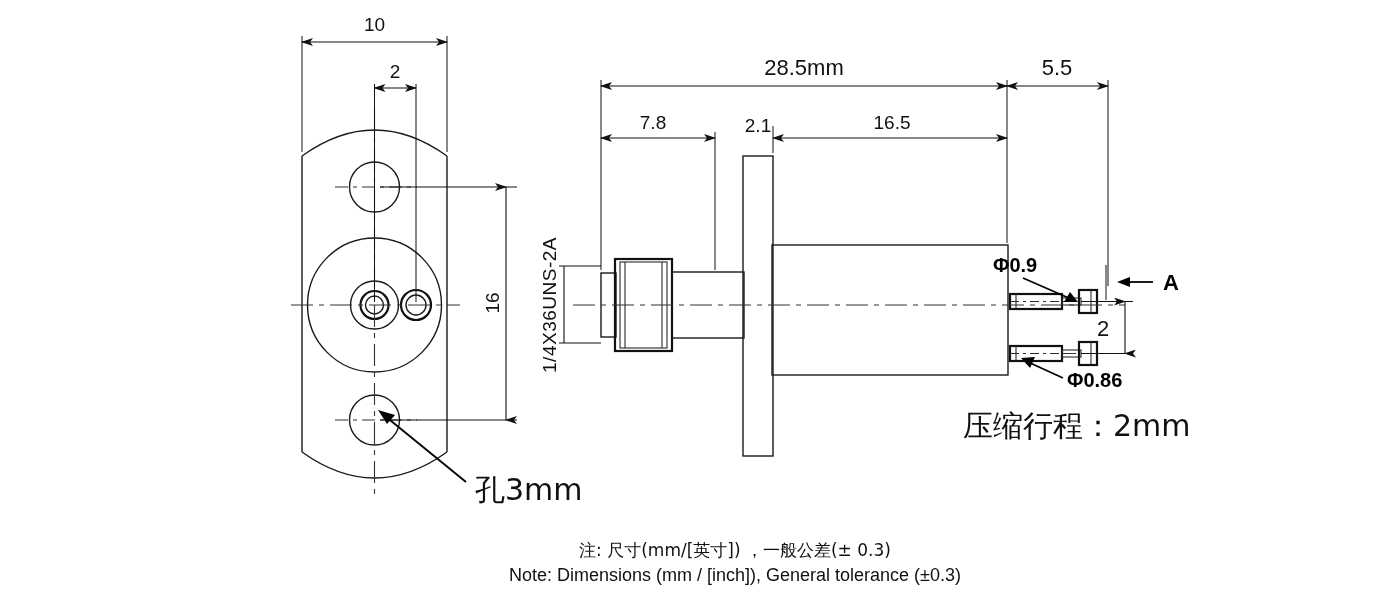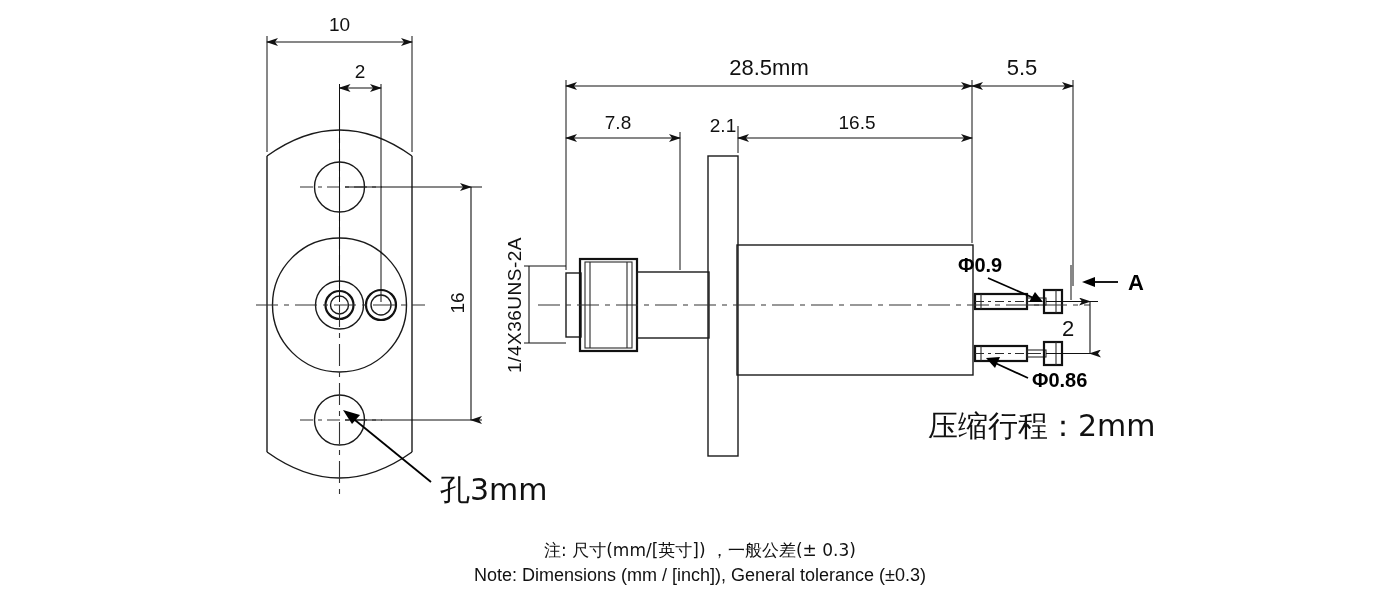--- a/index.html
+++ b/index.html
@@ -11,20 +11,21 @@
     font-family: "Liberation Sans", "DejaVu Sans", sans-serif;
     width: 1400px;
     height: 613px;
     overflow: hidden;
   }
   #drawing-root {
     position: relative;
     width: 1184px;
     height: 613px;
     background: #ffffff;
+    padding-left: 35px;
   }
   svg#tech-drawing {
     display: block;
     width: 1400px;
     height: 613px;
   }
   .ln {
     stroke: #1a1a1a;
     fill: none;
     stroke-width: 1.4;

